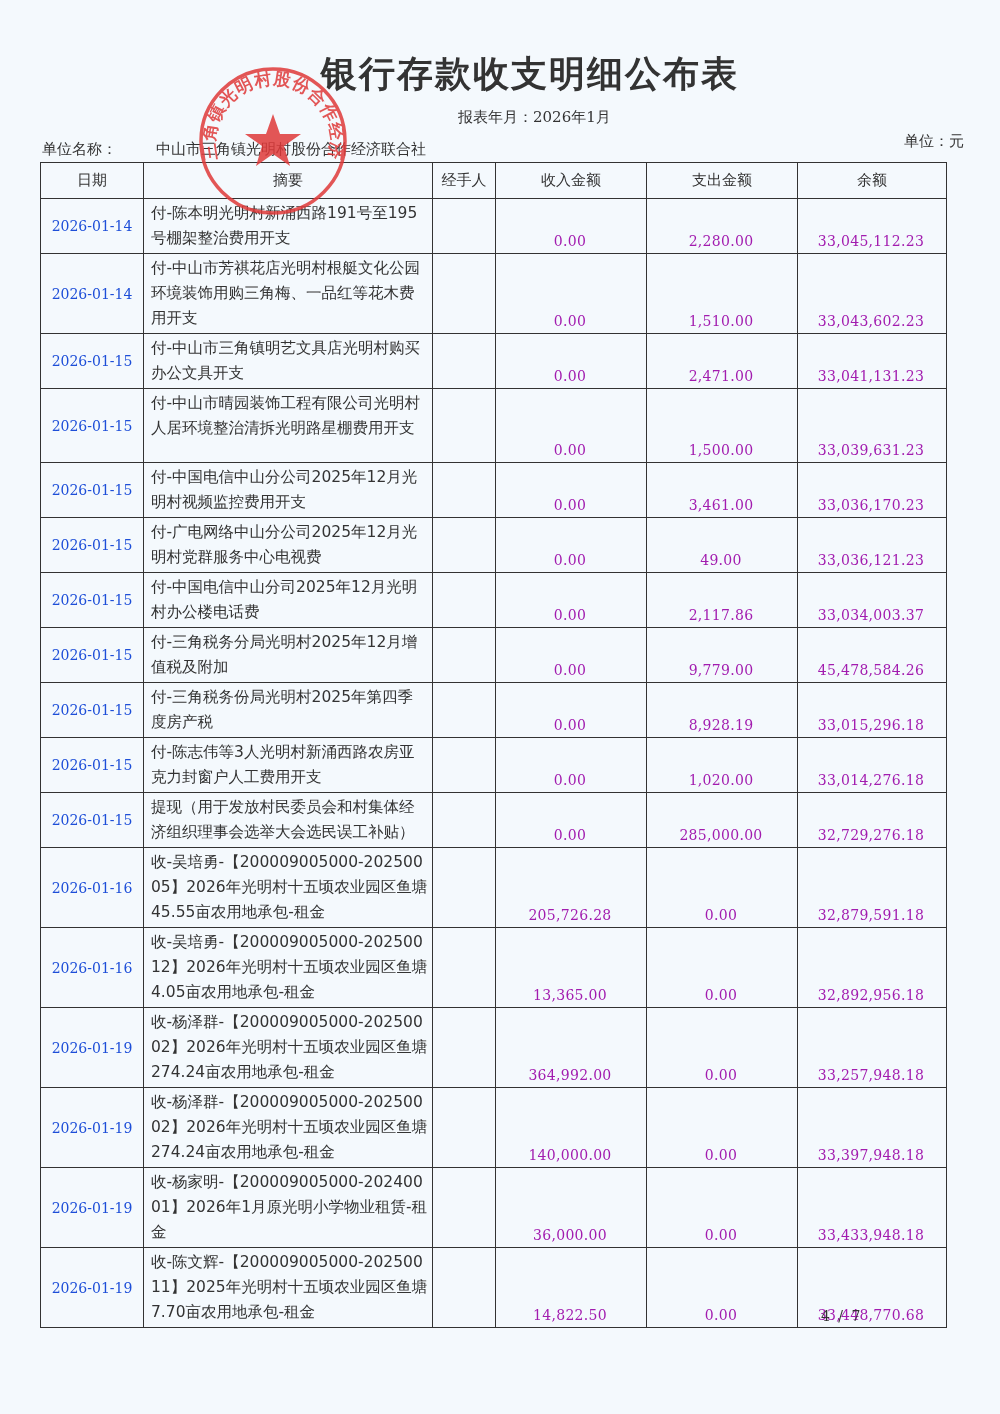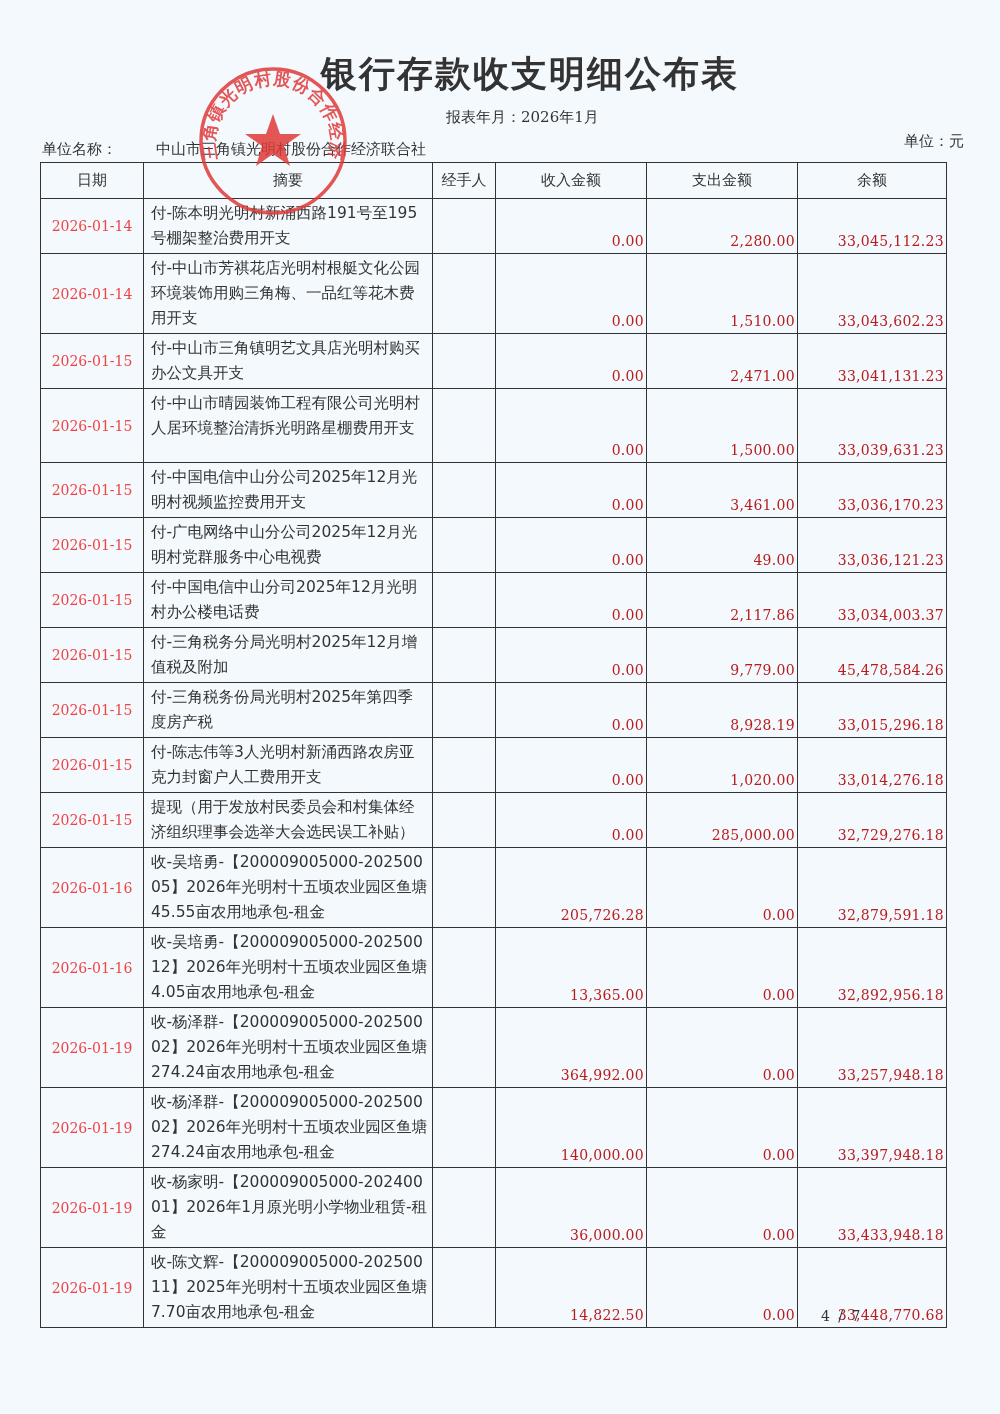--- a/index.html
+++ b/index.html
@@ -12,21 +12,21 @@
     color: #2a2a2a;
   }
   .title {
     position: absolute; left: 0; top: 50px; width: 1060px;
     text-align: center;
     font-family: "DejaVu Sans", "Liberation Sans", sans-serif;
     font-size: 36px; font-weight: bold; letter-spacing: 2px;
     color: #333;
   }
   .period {
-    position: absolute; left: 446px; top: 108px;
+    position: absolute; left: 458px; top: 108px;
     font-size: 15px; color: #333;
   }
   .unit-name {
     position: absolute; left: 42px; top: 140px;
     font-size: 15px; color: #333;
   }
   .unit-name .lbl { margin-right: 39px; }
   .unit {
     position: absolute; left: 872px; top: 132px;
     font-size: 15px; color: #333; margin-left: 32px;
@@ -43,34 +43,34 @@
     font-weight: normal;
   }
   table.ledger th {
     height: 35px;
     font-family: Liberation Serif, serif;
     font-size: 15px; color: #333;
     text-align: center; vertical-align: middle;
   }
   td.date {
     text-align: center; vertical-align: middle;
-    font-size: 14px; color: #ef4444;
+    font-size: 14px; color: #1d4ed8;
   }
   td.summary {
     vertical-align: top;
     padding: 2px 4px 2px 7px !important;
     font-family: "DejaVu Sans", "Liberation Sans", sans-serif;
     font-size: 15.5px; line-height: 25px; color: #333;
     word-break: break-all;
   }
   td.handler { }
   td.num {
-    text-align: right; vertical-align: bottom;
+    text-align: center; vertical-align: bottom;
     padding: 0 2px 4px 0 !important;
-    font-size: 14px; color: #b91c1c;
+    font-size: 14px; color: #a21caf;
     letter-spacing: 0.3px;
   }
   .stamp {
     position: absolute; left: 198px; top: 66px;
     width: 150px; height: 150px;
     pointer-events: none;
     opacity: 0.85;
   }
   .page-num {
     position: absolute; left: 821px; top: 1308px;

